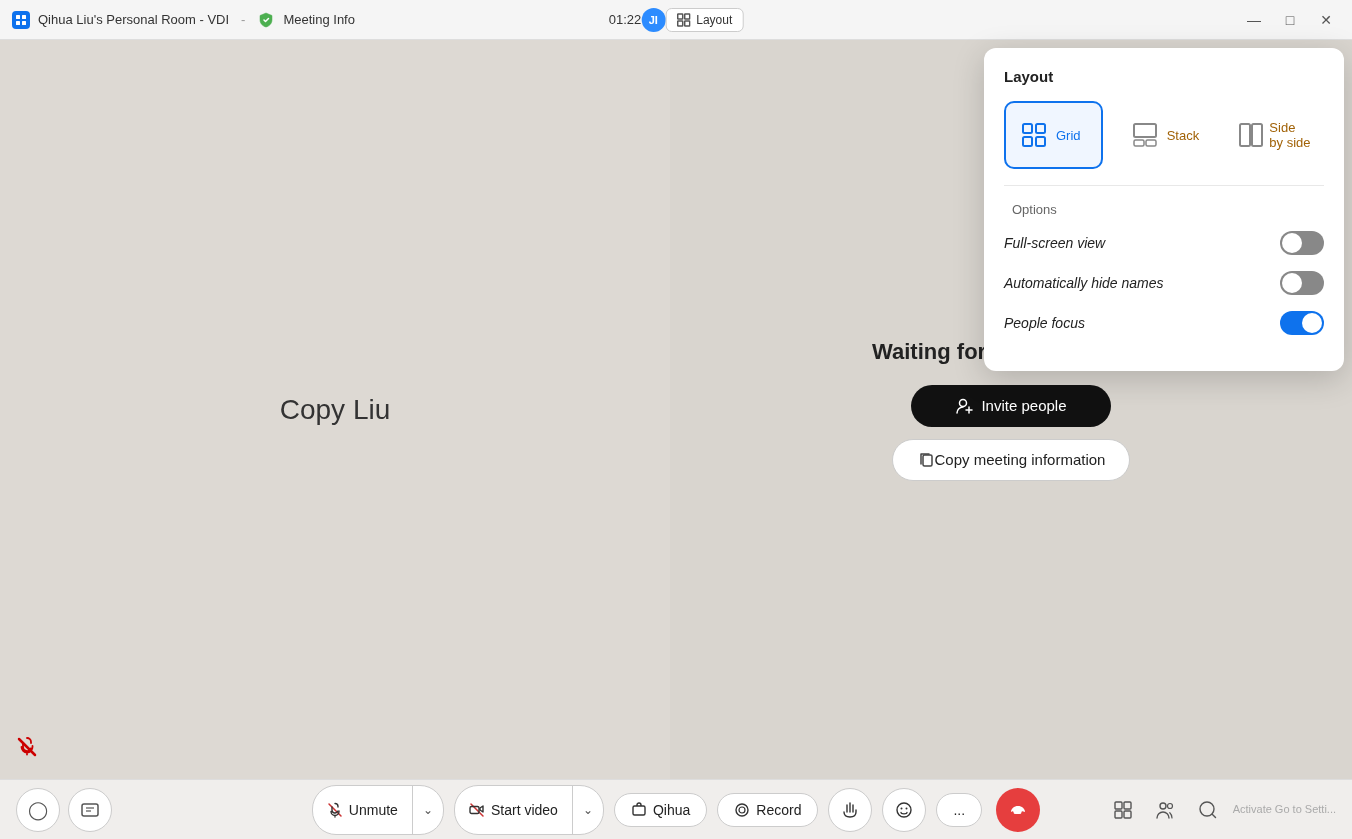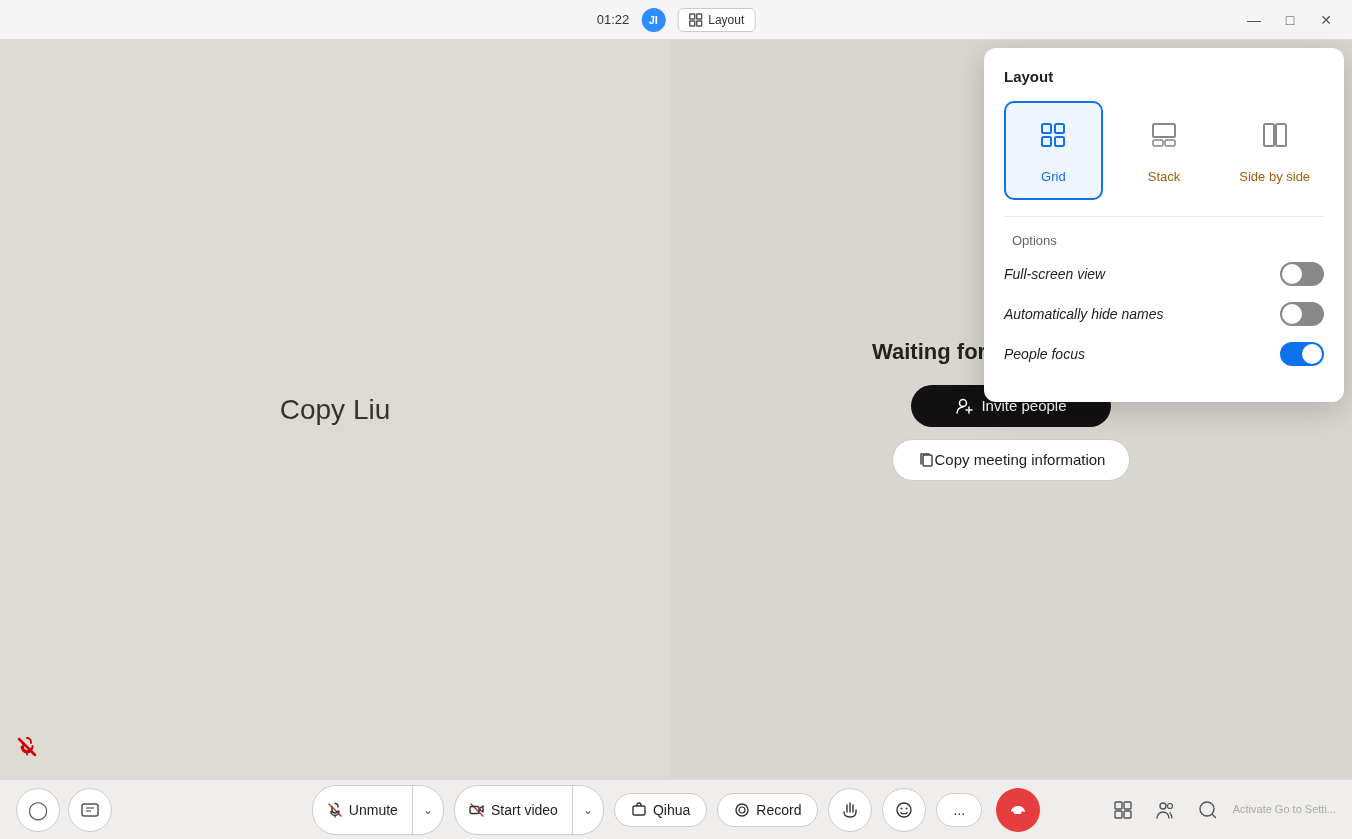--- a/index.html
+++ b/index.html
@@ -49,21 +49,20 @@
       display: flex; align-items: center;
     }
     .meeting-info-label {
       font-size: 13px;
       color: #333;
       font-weight: 500;
     }
     .title-bar-center {
       display: flex;
       align-items: center;
-      gap: 12px;
       position: absolute;
       left: 50%;
       transform: translateX(-50%);
     }
     .time-display {
       font-size: 13px;
       color: #333;
       font-weight: 500;
     }
     .avatar-circle {
@@ -199,23 +198,23 @@
       margin-bottom: 16px;
     }
     .layout-options {
       display: flex;
       gap: 12px;
       margin-bottom: 16px;
     }
     .layout-option {
       flex: 1;
       display: flex;
-      flex-direction: column;
-      align-items: center;
-      gap: 16px;
+      flex-direction: row;
+      align-items: center;
+      gap: 4px;
       padding: 14px 10px;
       border: 2px solid transparent;
       border-radius: 10px;
       cursor: pointer;
       background: transparent;
     }
     .layout-option.active {
       border-color: #0e72ed;
       background: #f0f6ff;
     }
@@ -372,20 +371,39 @@
 
     
     .grid-svg { width: 28px; height: 28px; }
     .stack-svg { width: 28px; height: 28px; }
     .sbs-svg { width: 28px; height: 28px; }
   </style>
 </head>
 <body>
 
 <div class="title-bar">
+  <div class="title-bar-left">
+    <div class="app-icon">
+      <svg width="12" height="12" viewBox="0 0 12 12" fill="none">
+        <rect x="1" y="1" width="4" height="4" fill="white" rx="0.5"></rect>
+        <rect x="7" y="1" width="4" height="4" fill="white" rx="0.5"></rect>
+        <rect x="1" y="7" width="4" height="4" fill="white" rx="0.5"></rect>
+        <rect x="7" y="7" width="4" height="4" fill="white" rx="0.5"></rect>
+      </svg>
+    </div>
+    <span class="app-title">Qihua Liu's Personal Room - VDI</span>
+    <span class="separator-dot">-</span>
+    <div class="shield-icon-wrap">
+      <svg width="18" height="18" viewBox="0 0 18 18" fill="none">
+        <path d="M9 2L3 4.5V9C3 12.3 5.7 15.3 9 16C12.3 15.3 15 12.3 15 9V4.5L9 2Z" fill="#4caf50" stroke="#4caf50" stroke-width="0.5"></path>
+        <path d="M7 9L8.5 10.5L11.5 7.5" stroke="white" stroke-width="1.5" stroke-linecap="round" stroke-linejoin="round"></path>
+      </svg>
+    </div>
+    <span class="meeting-info-label">Meeting Info</span>
+  </div>
 
   <div class="title-bar-center">
     <span class="time-display">01:22</span>
     <div class="avatar-circle">JI</div>
     <button class="layout-btn">
       <svg width="14" height="14" viewBox="0 0 14 14" fill="none">
         <rect x="1" y="1" width="5" height="5" stroke="#555" stroke-width="1.5" rx="0.5"></rect>
         <rect x="8" y="1" width="5" height="5" stroke="#555" stroke-width="1.5" rx="0.5"></rect>
         <rect x="1" y="8" width="5" height="5" stroke="#555" stroke-width="1.5" rx="0.5"></rect>
         <rect x="8" y="8" width="5" height="5" stroke="#555" stroke-width="1.5" rx="0.5"></rect>

